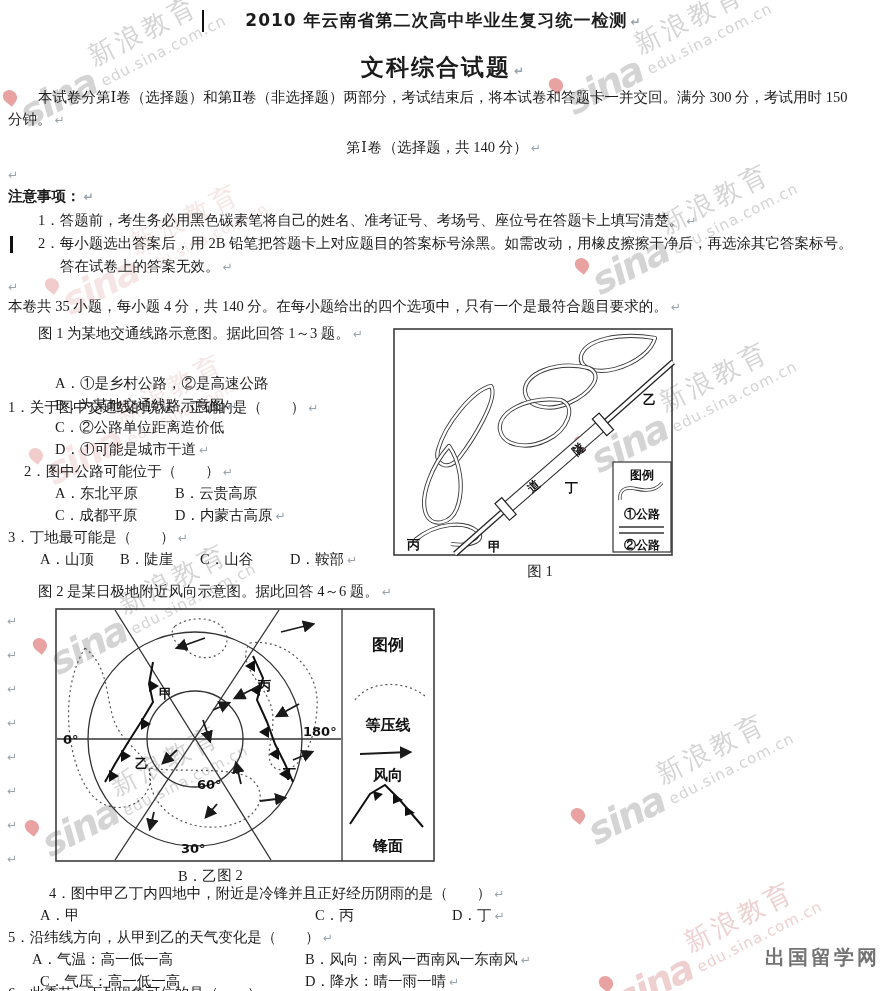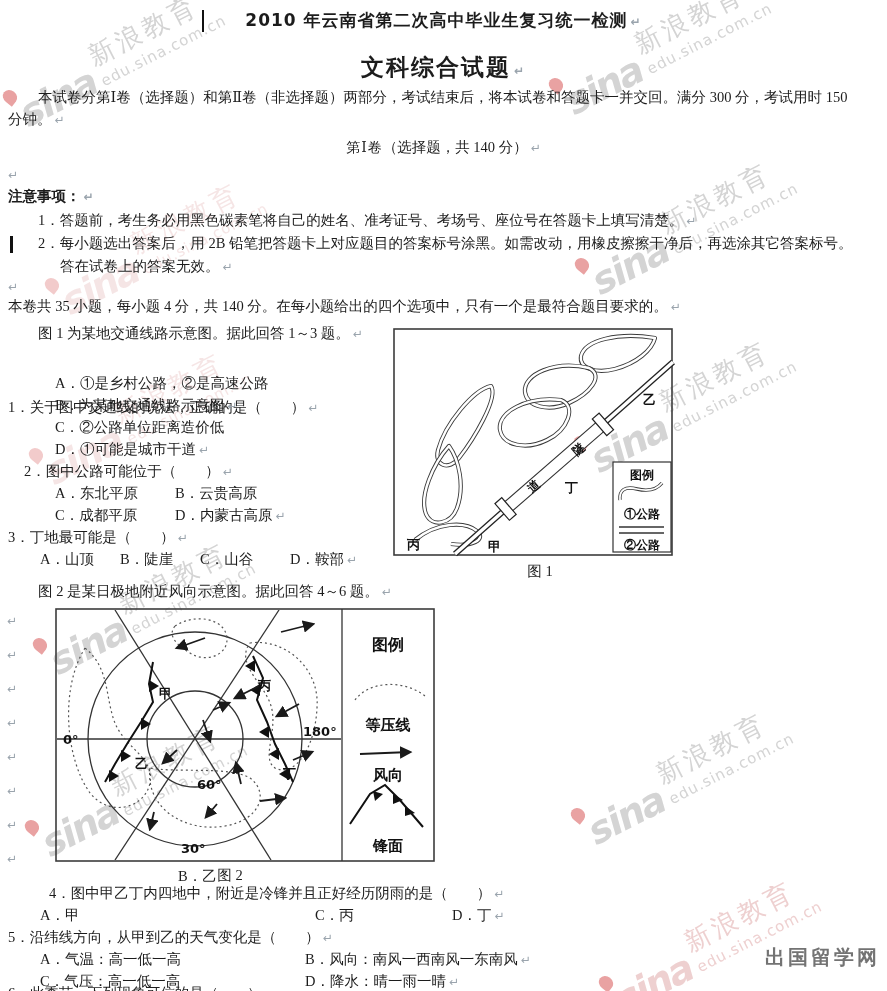--- a/index.html
+++ b/index.html
@@ -314,21 +314,21 @@
     </svg>
     <div class="abs t" style="left:190px;top:866px;width:80px;text-align:center;">图 2</div>
 
     <div class="abs t" style="left:8px;top:884px;margin-left:41px;"><span class="ret">4．图中甲乙丁内四地中，附近是冷锋并且正好经历阴雨的是（　　）</span></div>
     <div class="abs t" style="left:40px;top:906px;text-align:center;">A．甲</div>
     <div class="abs t" style="left:178px;top:867px;">B．乙</div>
     <div class="abs t" style="left:315px;top:906px;">C．丙</div>
     <div class="abs t" style="left:452px;top:906px;"><span class="ret">D．丁</span></div>
 
     <div class="abs t" style="left:8px;top:928px;"><span class="ret">5．沿纬线方向，从甲到乙的天气变化是（　　）</span></div>
-    <div class="abs t" style="left:40px;top:950px;">A．气温：高一低一高</div>
+    <div class="abs t" style="left:32px;top:950px;">A．气温：高一低一高</div>
     <div class="abs t" style="left:305px;top:950px;"><span class="ret">B．风向：南风一西南风一东南风</span></div>
     <div class="abs t" style="left:40px;top:972px;">C．气压：高一低一高</div>
     <div class="abs t" style="left:305px;top:972px;"><span class="ret">D．降水：晴一雨一晴</span></div>
 
     <div class="abs t" style="left:8px;top:984px;">6．此季节，下列现象可信的是（　　）</div>
 
     <div class="footer">
       <div class="fname">出国留学网</div>
     </div>
 

